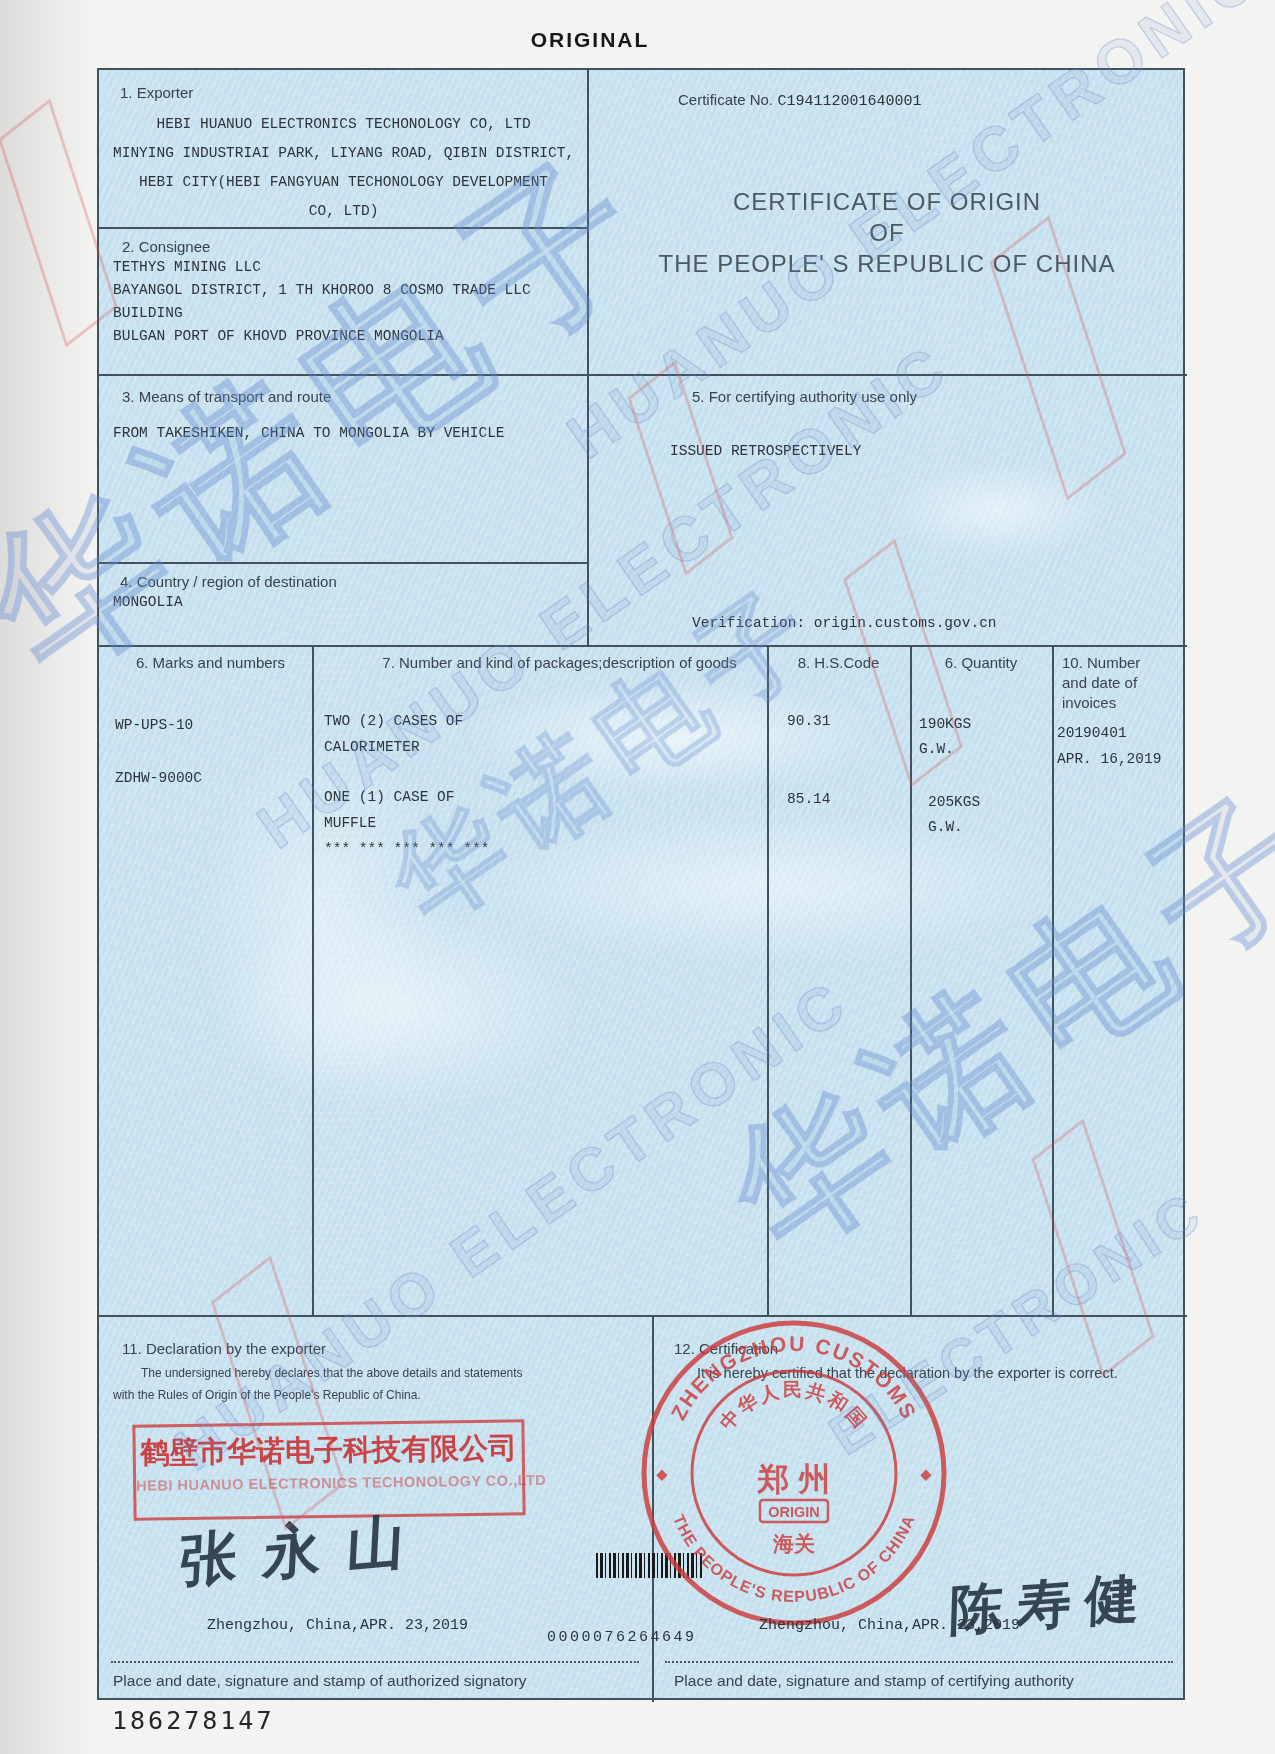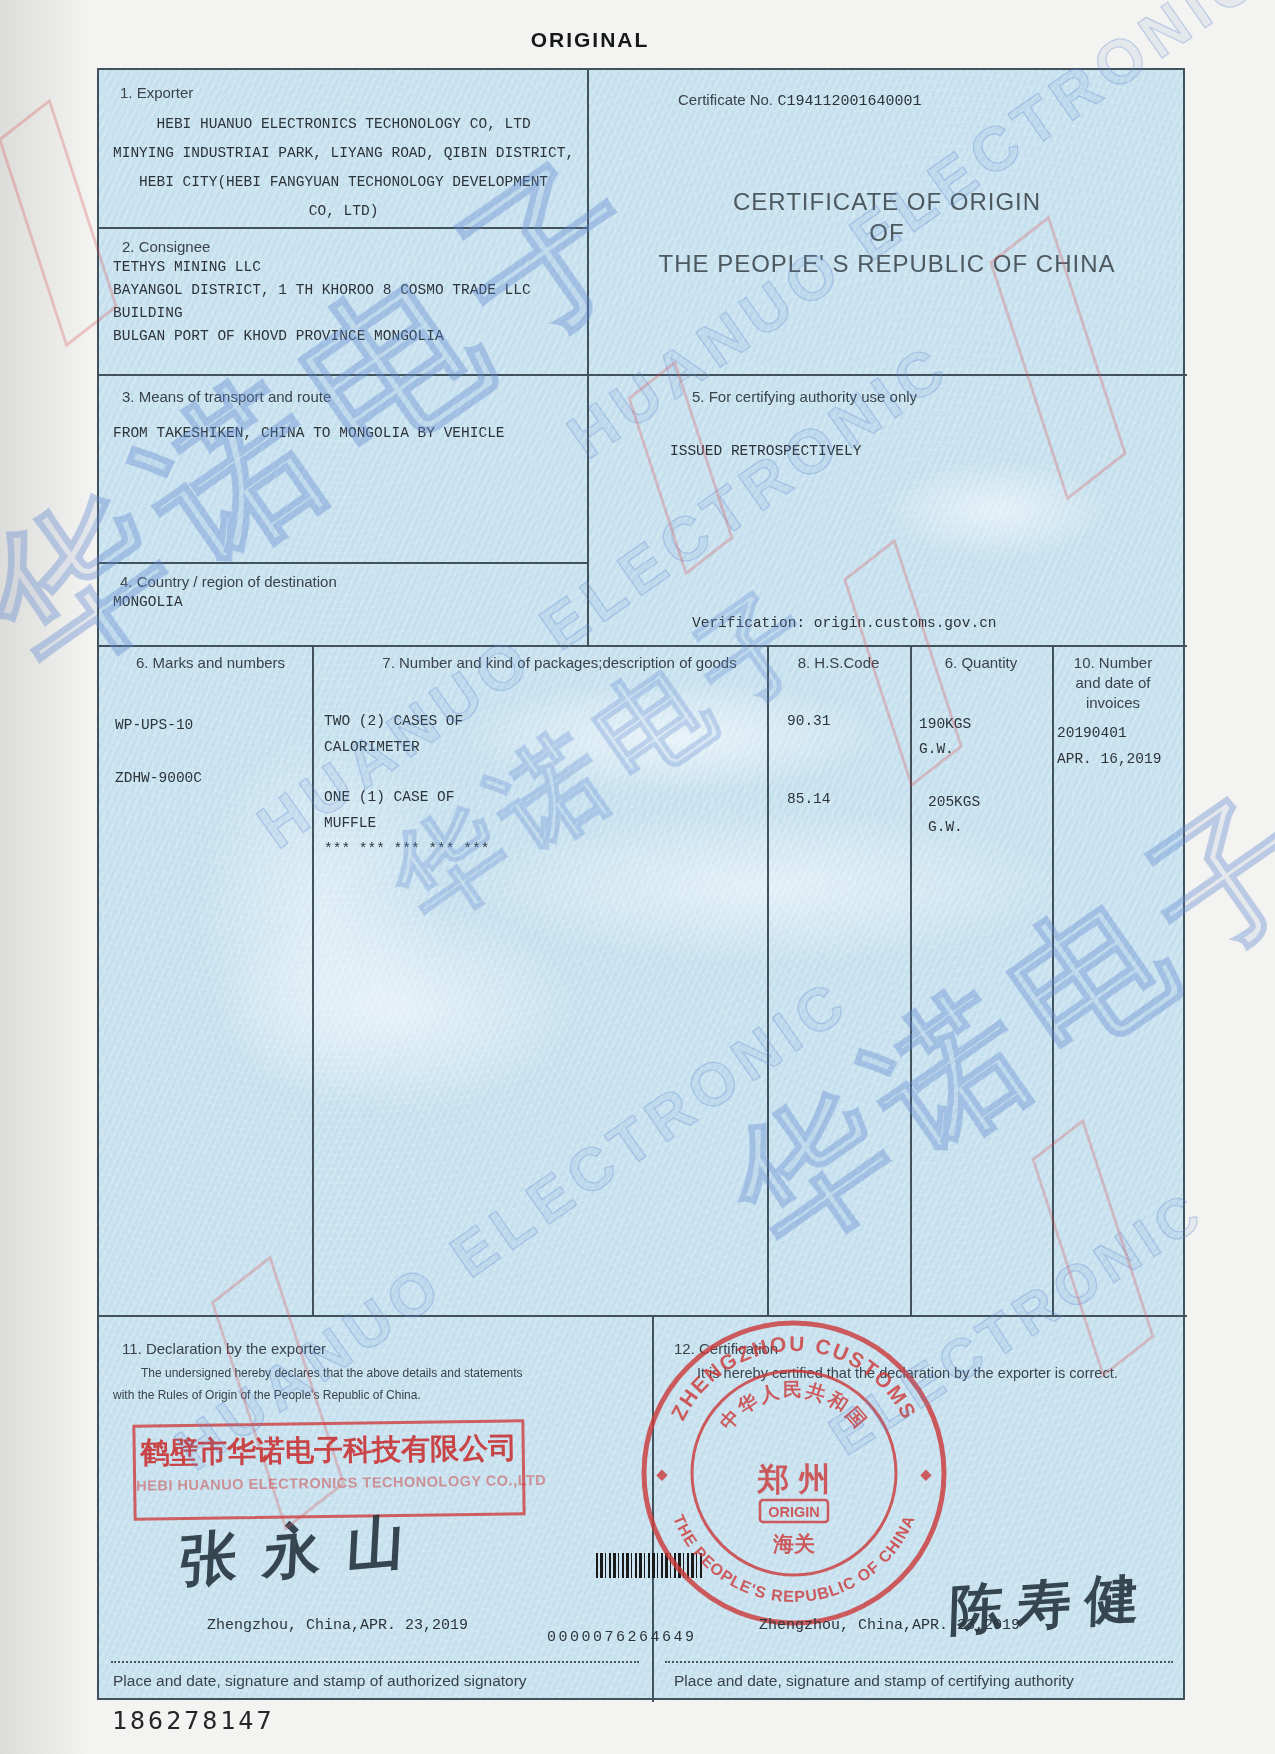--- a/index.html
+++ b/index.html
@@ -118,21 +118,21 @@
   <div class="typed" style="left:14px;top:521px;">MONGOLIA</div>
 
   <div class="lbl" style="left:593px;top:318px;">5. For certifying authority use only</div>
   <div class="typed" style="left:571px;top:370px;">ISSUED RETROSPECTIVELY</div>
   <div class="typed" style="left:593px;top:542px;">Verification: origin.customs.gov.cn</div>
 
   <div class="hdr" style="left:0;top:583px;width:223px;">6. Marks and numbers</div>
   <div class="hdr" style="left:213px;top:583px;width:495px;">7. Number and kind of packages;description of goods</div>
   <div class="hdr" style="left:668px;top:583px;width:143px;">8. H.S.Code</div>
   <div class="hdr" style="left:811px;top:583px;width:142px;">6. Quantity</div>
-  <div class="hdr" style="left:963px;top:583px;width:102px;text-align:center;">10. Number and date of invoices</div>
+  <div class="hdr" style="left:963px;top:583px;width:102px;text-align:left;">10. Number and date of invoices</div>
 
   <div class="typed" style="left:16px;top:644px;">WP-UPS-10</div>
   <div class="typed" style="left:16px;top:697px;text-align:center;">ZDHW-9000C</div>
   <div class="typed" style="left:225px;top:638px;line-height:26px;">
     <div>TWO (2) CASES OF</div>
     <div>CALORIMETER</div>
   </div>
   <div class="typed" style="left:688px;top:640px;">90.31</div>
   <div class="typed" style="left:820px;top:642px;line-height:25px;">
     <div>190KGS</div>

